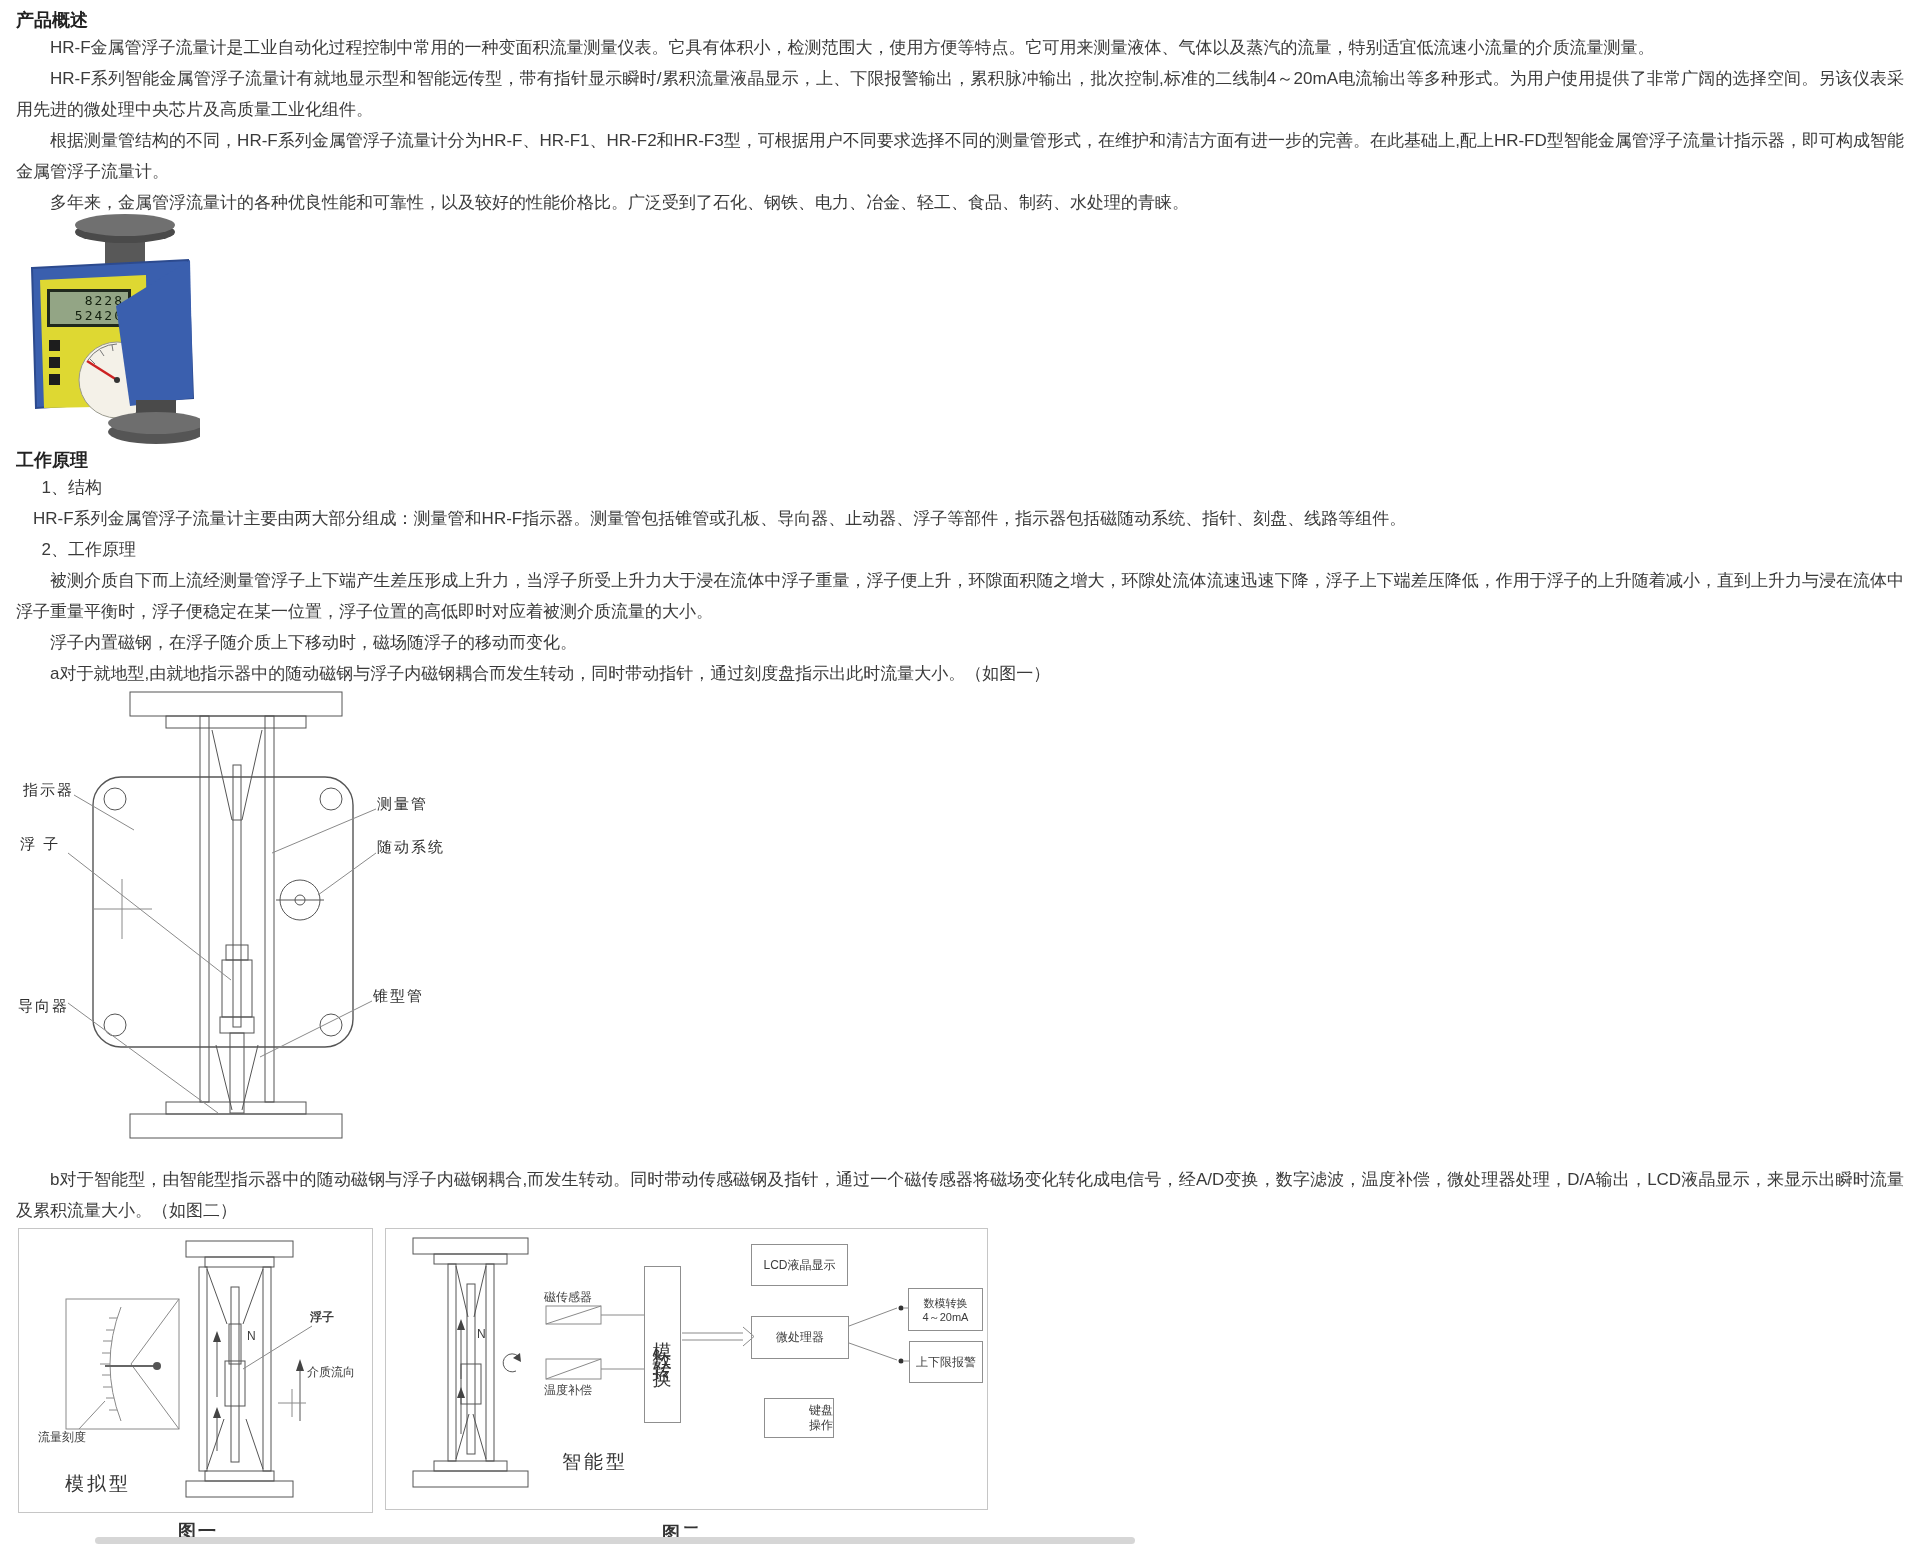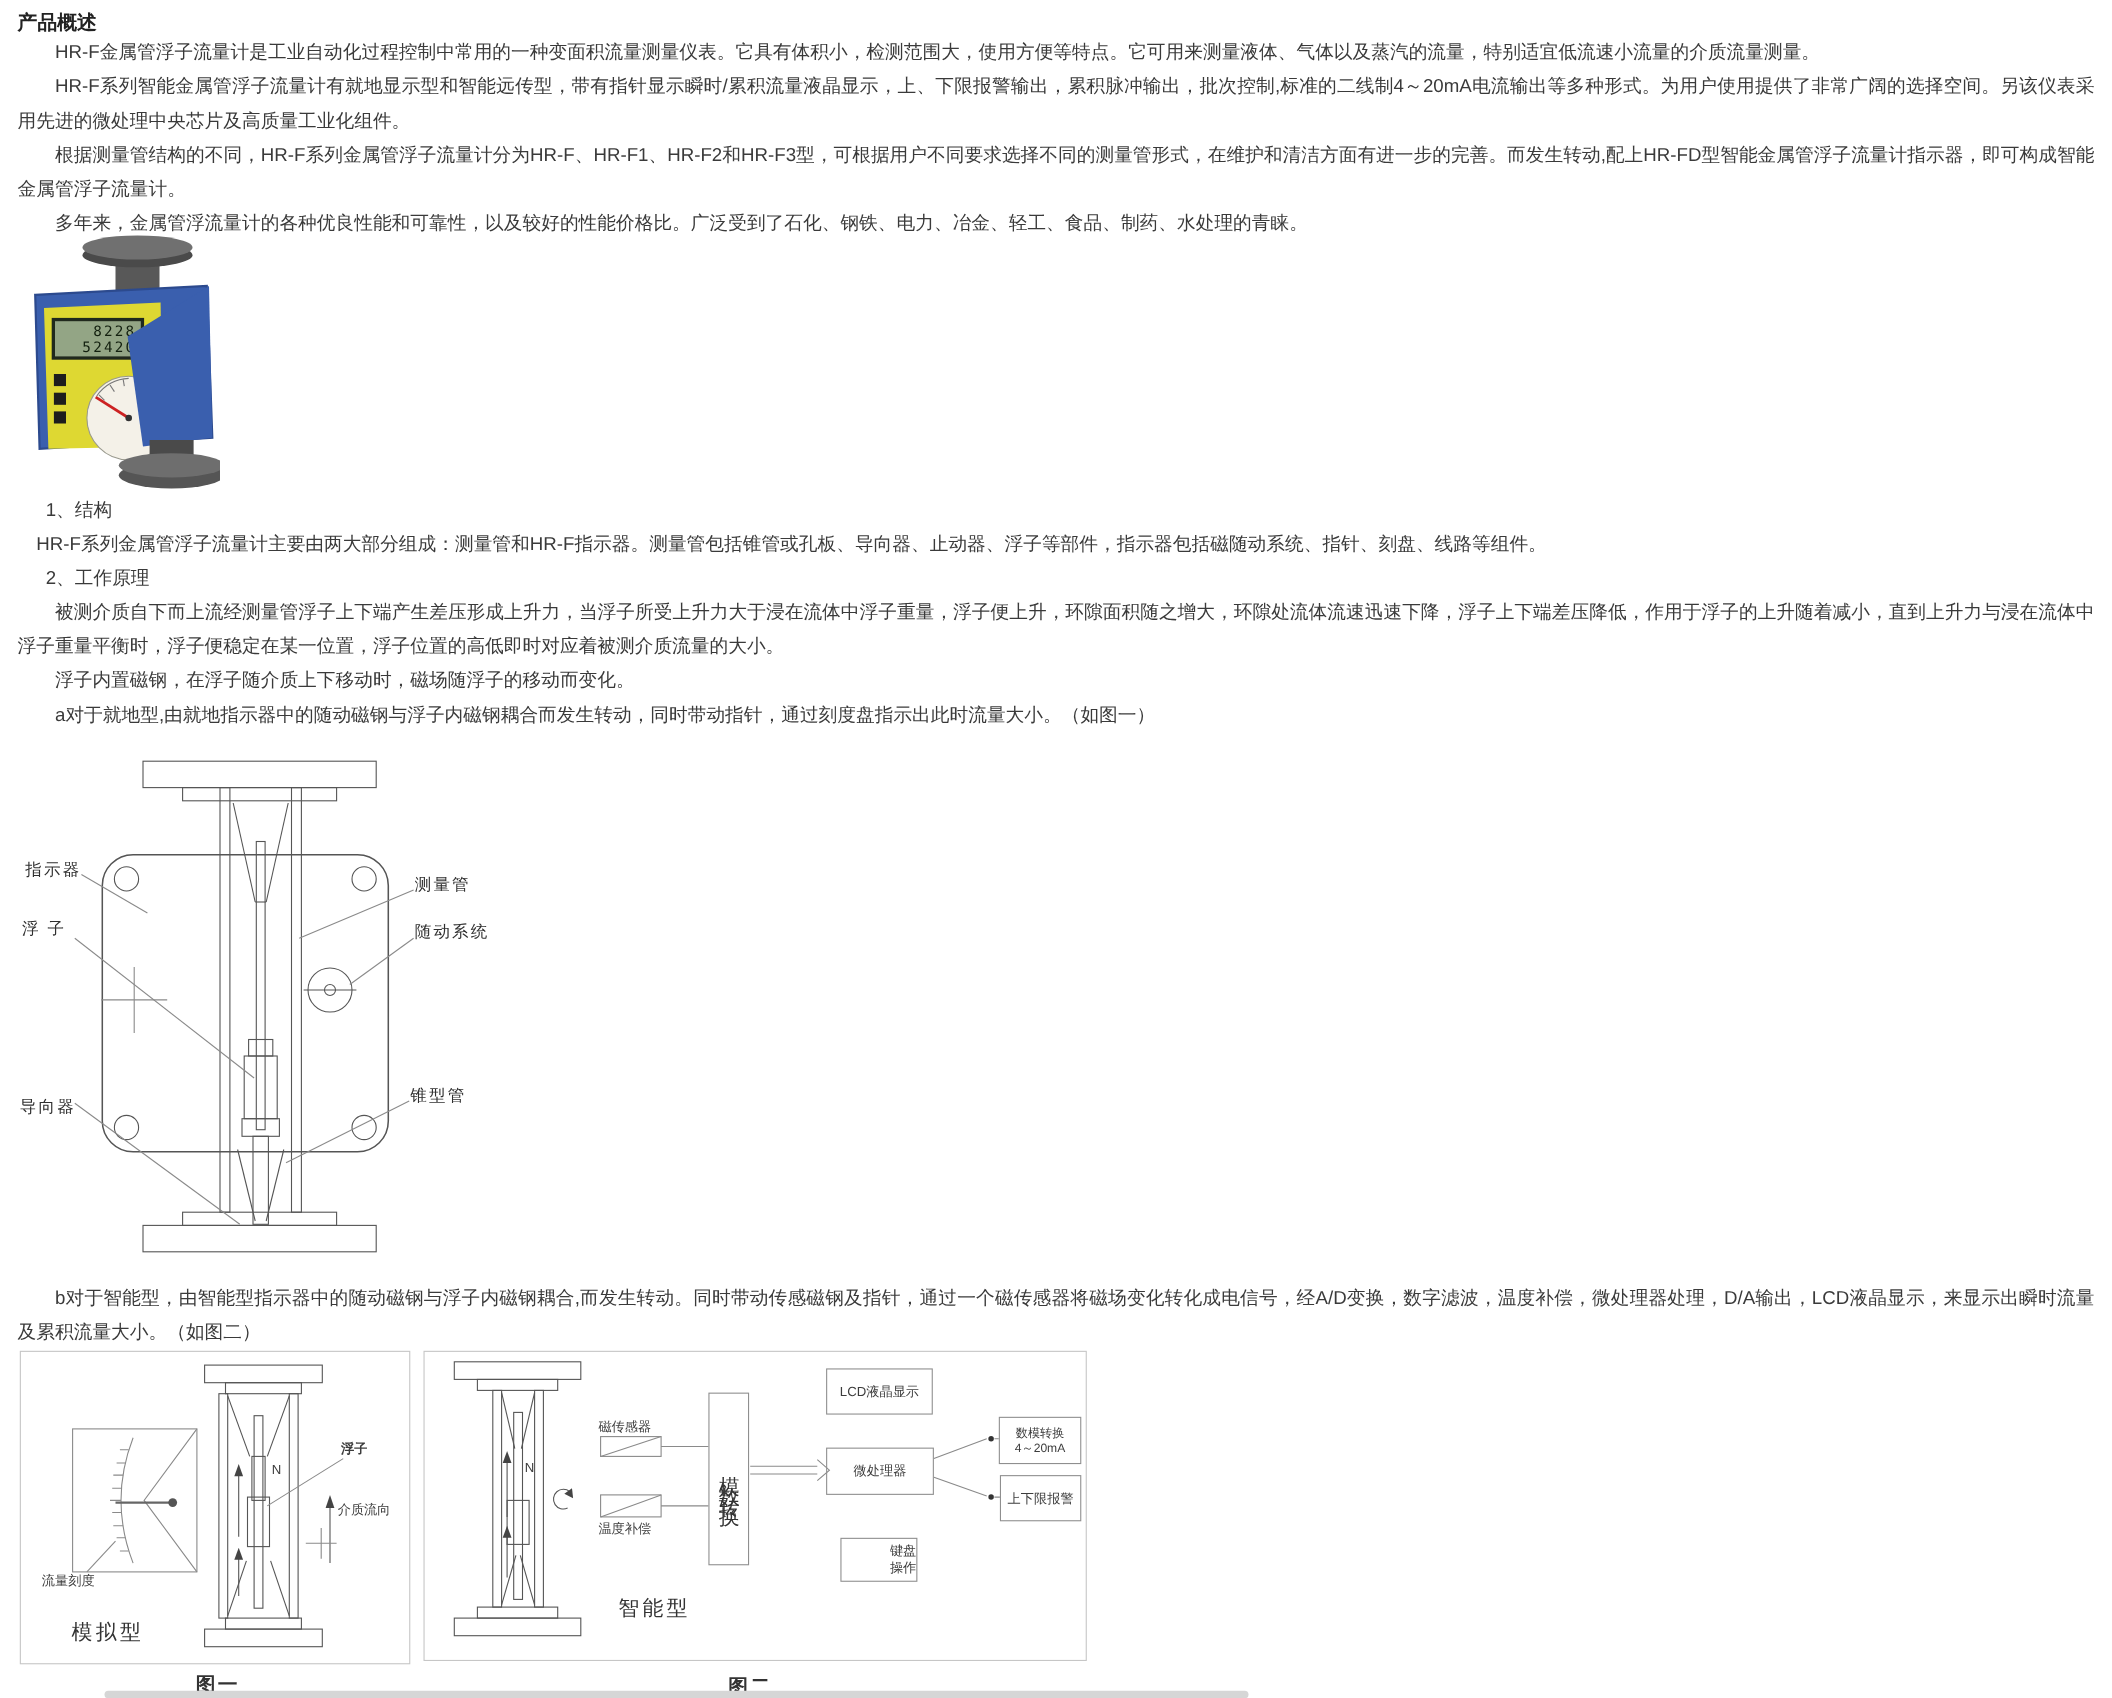--- a/index.html
+++ b/index.html
@@ -36,21 +36,21 @@
   svg .thin{stroke:#8a8a8a;stroke-width:1;fill:none;}
   .lcdtext{font-family:"DejaVu Sans Mono","Liberation Mono",monospace;font-size:13px;fill:#13200f;letter-spacing:2px;}
 </style>
 </head>
 <body>
 
 <section class="textblock" style="top:8px;">
   <h2>产品概述</h2>
   <p class="ind2">HR-F金属管浮子流量计是工业自动化过程控制中常用的一种变面积流量测量仪表。它具有体积小，检测范围大，使用方便等特点。它可用来测量液体、气体以及蒸汽的流量，特别适宜低流速小流量的介质流量测量。</p>
   <p class="ind2">HR-F系列智能金属管浮子流量计有就地显示型和智能远传型，带有指针显示瞬时/累积流量液晶显示，上、下限报警输出，累积脉冲输出，批次控制,标准的二线制4～20mA电流输出等多种形式。为用户使用提供了非常广阔的选择空间。另该仪表采用先进的微处理中央芯片及高质量工业化组件。</p>
-  <p class="ind2">根据测量管结构的不同，HR-F系列金属管浮子流量计分为HR-F、HR-F1、HR-F2和HR-F3型，可根据用户不同要求选择不同的测量管形式，在维护和清洁方面有进一步的完善。而发生转动,配上HR-FD型智能金属管浮子流量计指示器，即可构成智能金属管浮子流量计。</p>
+  <p class="ind2">根据测量管结构的不同，HR-F系列金属管浮子流量计分为HR-F、HR-F1、HR-F2和HR-F3型，可根据用户不同要求选择不同的测量管形式，在维护和清洁方面有进一步的完善。在此基础上,配上HR-FD型智能金属管浮子流量计指示器，即可构成智能金属管浮子流量计。</p>
   <p class="ind2">多年来，金属管浮流量计的各种优良性能和可靠性，以及较好的性能价格比。广泛受到了石化、钢铁、电力、冶金、轻工、食品、制药、水处理的青睐。</p>
 </section>
 
 <div class="photo">
   <svg width="180" height="236" viewBox="0 0 180 236">
 
     <g>
       <rect x="85" y="18" width="40" height="38" fill="#585858"></rect>
       <ellipse cx="105" cy="22" rx="50" ry="11" fill="#4a4a4a"></ellipse>
       <ellipse cx="105" cy="15" rx="50" ry="11" fill="#707070"></ellipse>
@@ -86,20 +86,21 @@
 
     <g>
       <rect x="116" y="190" width="40" height="26" fill="#4a4a4a"></rect>
       <ellipse cx="136" cy="222" rx="48" ry="12" fill="#555555"></ellipse>
       <ellipse cx="136" cy="213" rx="48" ry="11" fill="#6e6e6e"></ellipse>
     </g>
   </svg>
 </div>
 
 <section class="textblock" style="top:448px;">
+  <h2>工作原理</h2>
   <p class="num">1、结构</p>
   <p class="ind1">HR-F系列金属管浮子流量计主要由两大部分组成：测量管和HR-F指示器。测量管包括锥管或孔板、导向器、止动器、浮子等部件，指示器包括磁随动系统、指针、刻盘、线路等组件。</p>
   <p class="num">2、工作原理</p>
   <p class="ind2">被测介质自下而上流经测量管浮子上下端产生差压形成上升力，当浮子所受上升力大于浸在流体中浮子重量，浮子便上升，环隙面积随之增大，环隙处流体流速迅速下降，浮子上下端差压降低，作用于浮子的上升随着减小，直到上升力与浸在流体中浮子重量平衡时，浮子便稳定在某一位置，浮子位置的高低即时对应着被测介质流量的大小。</p>
   <p class="ind2">浮子内置磁钢，在浮子随介质上下移动时，磁场随浮子的移动而变化。</p>
   <p class="ind2">a对于就地型,由就地指示器中的随动磁钢与浮子内磁钢耦合而发生转动，同时带动指针，通过刻度盘指示出此时流量大小。（如图一）</p>
 </section>
 
 <div class="diagram" style="left:16px;top:685px;width:460px;height:470px;">
   <svg width="460" height="470" viewBox="0 0 460 470">

